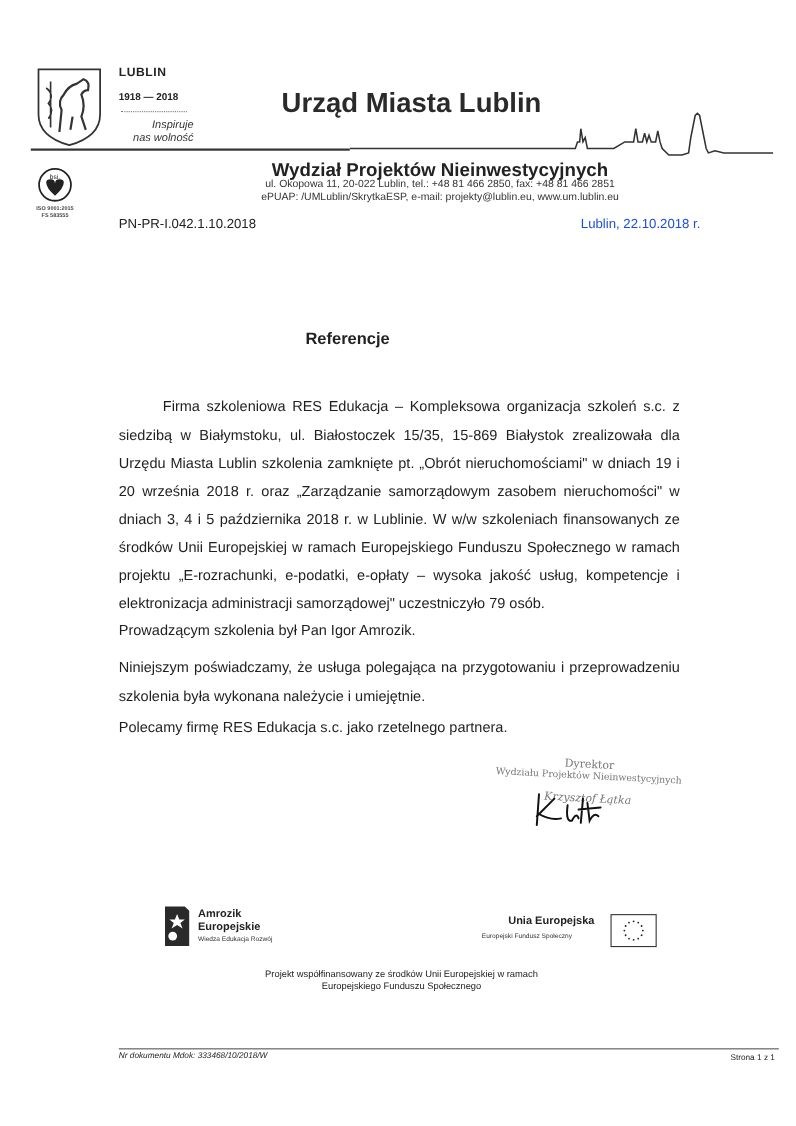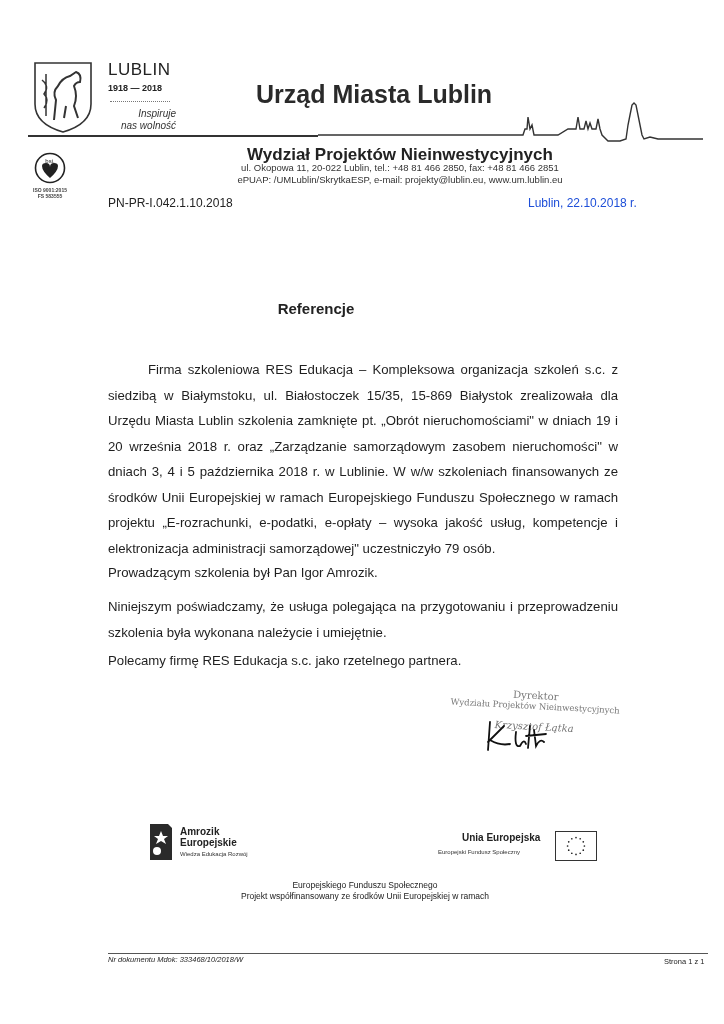--- a/index.html
+++ b/index.html
@@ -3,21 +3,21 @@
 <meta charset="utf-8">
 <style>
   html, body { margin: 0; padding: 0; }
   body {
     width: 724px; height: 1024px; background: #ffffff; position: relative; overflow: hidden;
     font-family: "Liberation Sans", sans-serif; color: #1a1a1a;
   }
   .abs { position: absolute; }
   
   .crest { left: 32px; top: 60px; width: 62px; height: 74px; }
-  .lublin-word { left: 108px; top: 60px; font-size: 17px; font-weight: normal; letter-spacing: 0.5px; color: #222; }
+  .lublin-word { left: 108px; top: 60px; font-size: 11px; font-weight: bold; letter-spacing: 0.5px; color: #222; }
   .lublin-years { left: 108px; top: 83px; font-size: 9px; font-weight: bold; color: #222; }
   .lublin-dots { left: 110px; top: 101px; width: 60px; border-top: 1px dotted #777; }
   .lublin-slogan { left: 106px; top: 108px; width: 70px; text-align: right; font-size: 10px; font-style: italic; color: #333; line-height: 12px; }
   .org-title { left: 256px; top: 80px; font-size: 25px; font-weight: bold; color: #2a2a2a; }
   .header-rule { left: 28px; top: 135px; width: 290px; border-top: 2px solid #333; }
   .skyline { left: 318px; top: 95px; width: 385px; height: 48px; }
   .dept-name { left: 230px; top: 145px; width: 340px; text-align: center; font-size: 17px; font-weight: bold; color: #222; }
   .dept-addr { left: 190px; top: 162px; width: 420px; text-align: center; font-size: 9.5px; color: #333; line-height: 12px; }
   .bsi { left: 34px; top: 152px; width: 32px; height: 32px; }
   .iso-text { left: 28px; top: 187px; width: 44px; text-align: center; font-size: 5px; font-weight: bold; color: #444; line-height: 6px; }
@@ -128,19 +128,19 @@
     <circle cx="21" cy="24" r="0.9"></circle>
       <circle cx="16.5" cy="22.8" r="0.9"></circle>
       <circle cx="13.2" cy="19.5" r="0.9"></circle>
     <circle cx="12" cy="15" r="0.9"></circle>
       <circle cx="13.2" cy="10.5" r="0.9"></circle>
       <circle cx="16.5" cy="7.2" r="0.9"></circle>
   </g>
 </svg>
 
 <div class="abs cofin">
+  <div>Projekt współfinansowany ze środków Unii Europejskiej w ramach</div>
   <div>Europejskiego Funduszu Społecznego</div>
-  <div>Projekt współfinansowany ze środków Unii Europejskiej w ramach</div>
 </div>
 
 <div class="abs footer-rule"></div>
 <div class="abs doc-no">Nr dokumentu Mdok: 333468/10/2018/W</div>
 <div class="abs page-no">Strona 1 z 1</div>
 
 </body></html>

